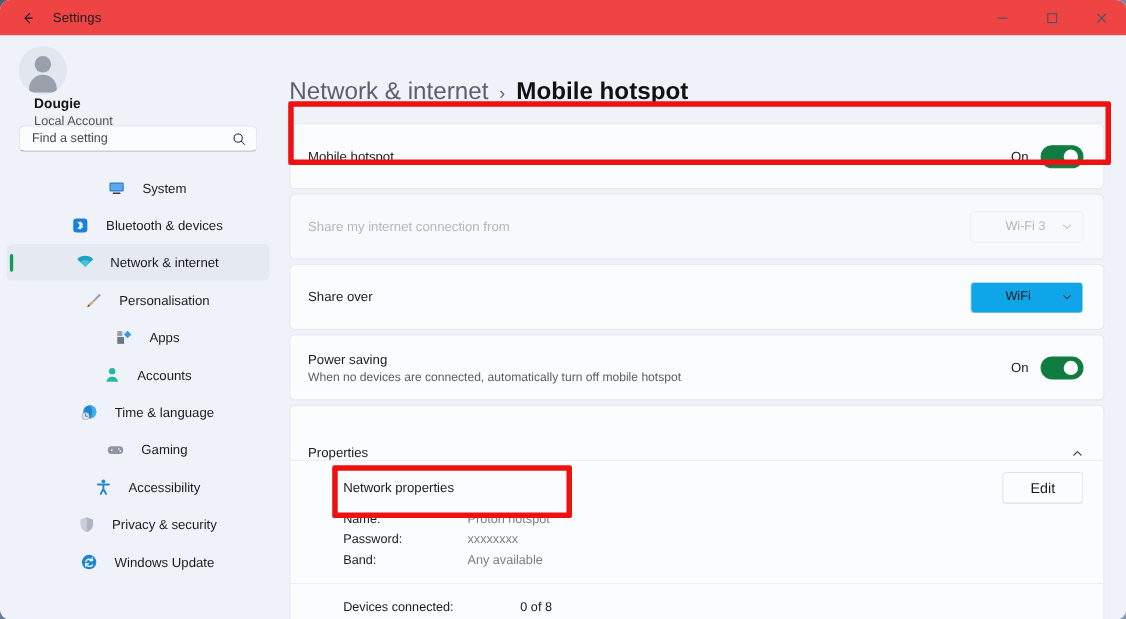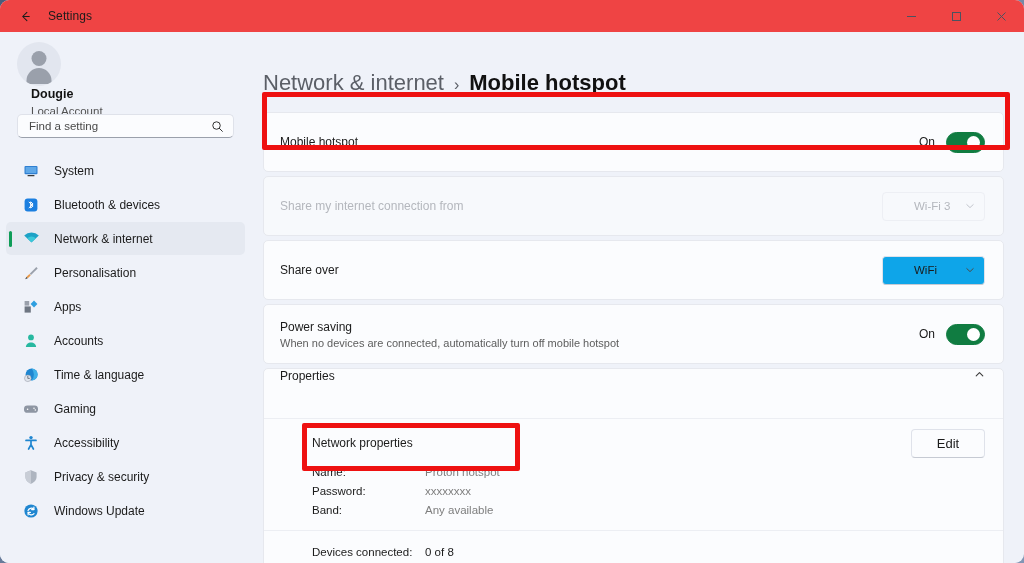--- a/index.html
+++ b/index.html
@@ -140,20 +140,21 @@
 
   .nav { margin-top: 16px; padding: 0 6px; }
   .nav-item {
     position: relative;
     height: 33px;
     display: flex;
     align-items: center;
     border-radius: 5px;
     padding-left: 16px;
     margin-bottom: 1px;
+    justify-content: center;
   }
   .nav-item.active { background: #e5e9f1; }
   .nav-item.active::before {
     content: "";
     position: absolute;
     left: 3px; top: 50%;
     transform: translateY(-50%);
     width: 3px; height: 16px;
     border-radius: 2px;
     background: #0f9d58;
@@ -233,21 +234,21 @@
   }
   .dropdown .dd-val { font-size: 11.5px; color: #1b1b1b; margin-left: 20px; }
   .dropdown .dd-chev { color: #4b4b4b; display: flex; }
   .dropdown.disabled { background: #f7f9fc; border-color: #edeff4; }
   .dropdown.disabled .dd-val { color: #b4b7bd; }
   .dropdown.disabled .dd-chev { color: #c2c5cc; }
 
   
   .expander-head {
     min-height: 50px;
-    display: flex; align-items: flex-start;
+    display: flex; align-items: flex-end;
     padding: 0 18px 0 16px;
     border-bottom: 1px solid #eceef3;
   }
   .expander-head .row-title { flex: 1 1 auto; }
   .chev-up { color: #3b3b3b; display: flex; }
 
   .prop-body { padding: 0 18px 0 48px; }
   .prop-head-row {
     display: flex; align-items: center;
     min-height: 44px;
@@ -272,21 +273,21 @@
   .prop-val { color: #7e7e7e; }
 
   .devices-row {
     border-top: 1px solid #eceef3;
     min-height: 42px;
     display: flex; align-items: center;
     padding: 0 18px 0 48px;
     margin-left: 0;
   }
   .devices-key { width: 113px; flex: 0 0 113px; font-size: 11.5px; color: #1b1b1b; }
-  .devices-val { font-size: 11.5px; color: #1b1b1b; }
+  .devices-val { font-size: 11.5px; color: #1b1b1b; margin-left: 48px; }
 
   
   .redbox {
     position: absolute;
     border: 5px solid #ee1111;
     border-radius: 2px;
     pointer-events: none;
     z-index: 50;
   }
 </style>

